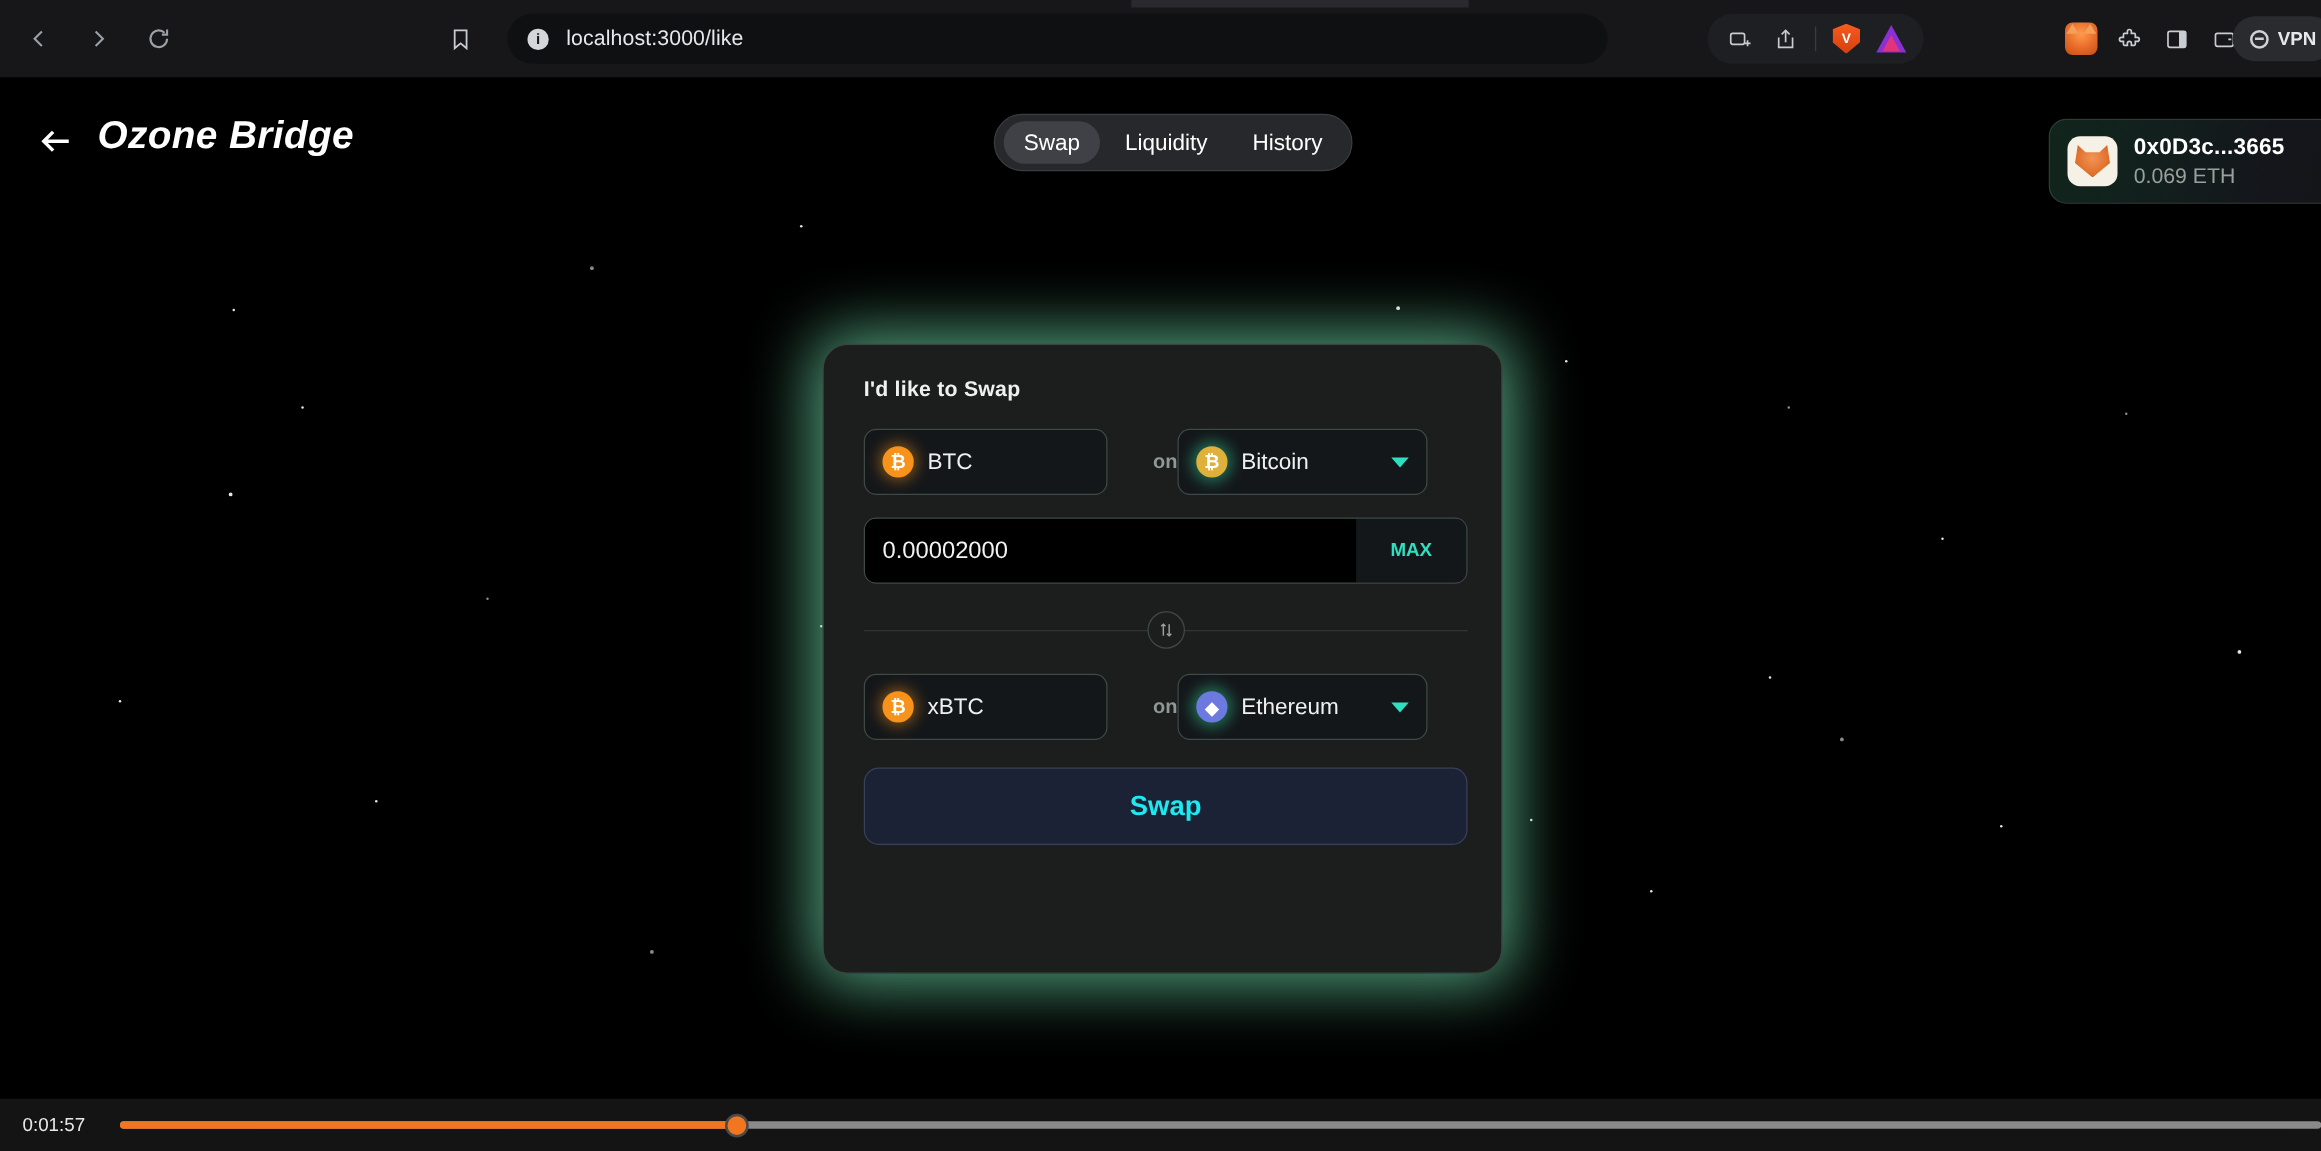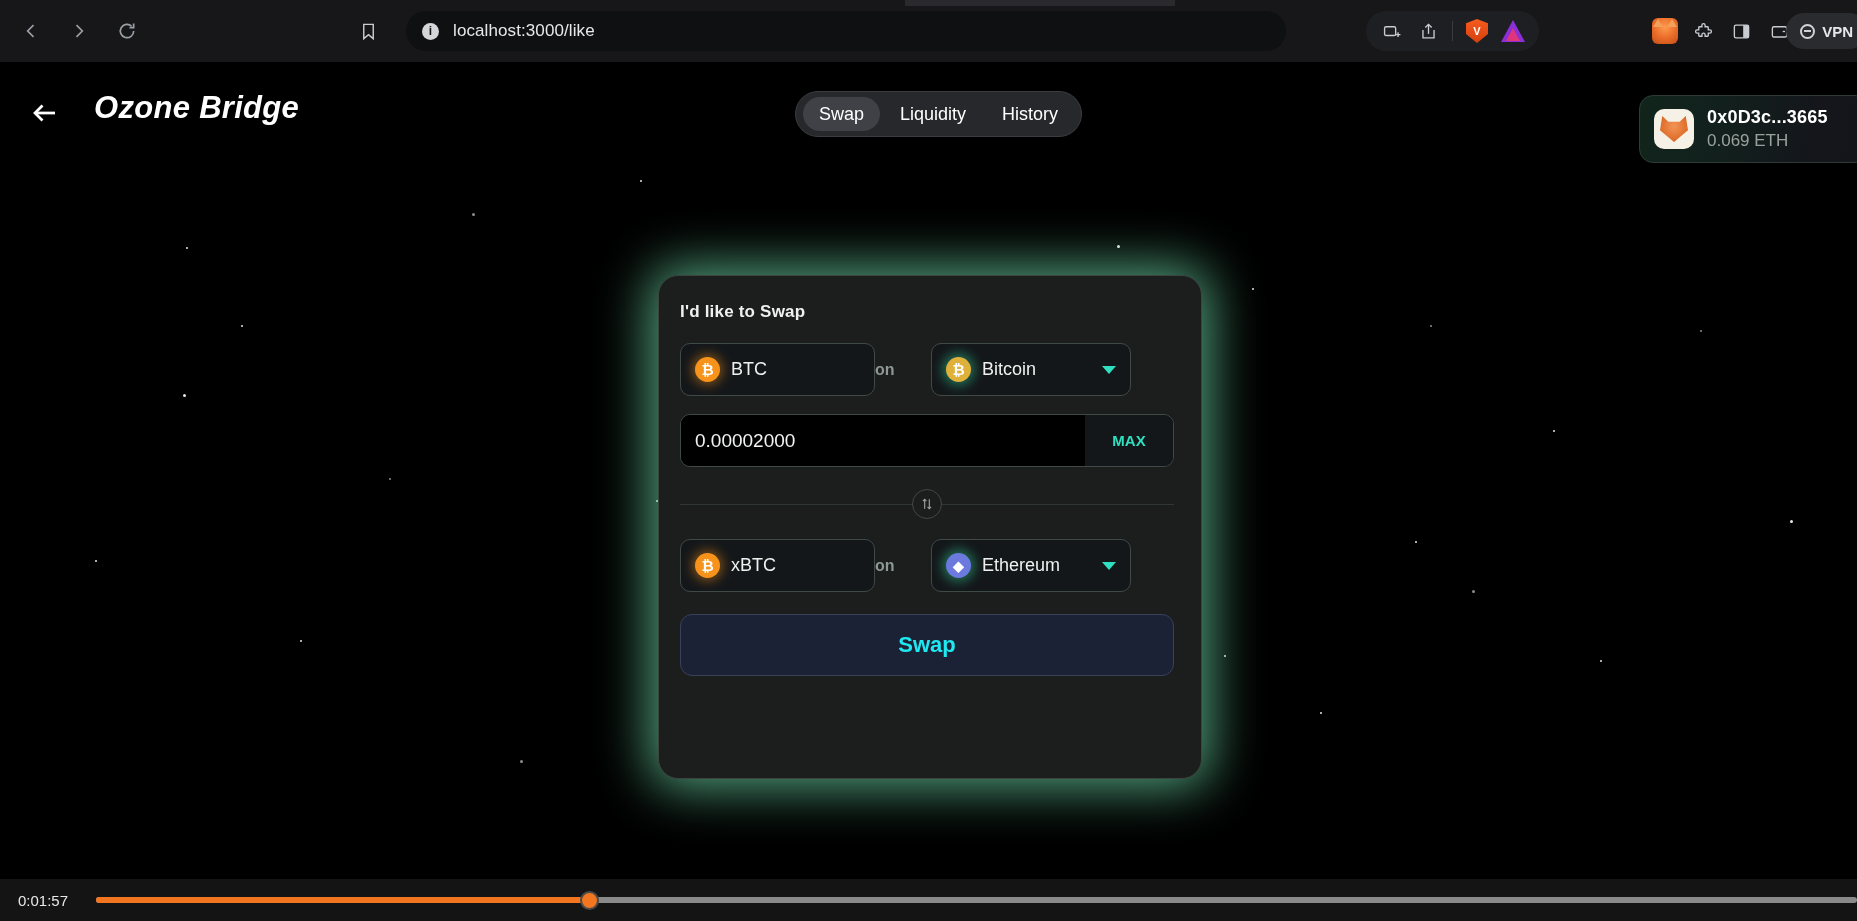--- a/index.html
+++ b/index.html
@@ -95,21 +95,21 @@
   .star{ position:absolute; background:#fff; border-radius:50%; }
 
   
   .app-header{ position:absolute; top:20px; left:0; width:1857px; height:70px; }
   .back-arrow{
     position:absolute; left:28px; top:14px; width:34px;height:34px;
     display:flex;align-items:center;justify-content:center;color:#fff;cursor:pointer;
   }
   .brand{
     position:absolute; left:78px; top:8px;
-    color:#fff; font-size:31px; font-weight:bold; font-style:italic; letter-spacing:.3px;margin-left:16px;
+    color:#fff; font-size:31px; font-weight:bold; font-style:italic; letter-spacing:.3px;
   }
   .tabs{
     position:absolute; left:795px; top:9px;
     background:#26282b; border:1px solid #3a3d41; border-radius:24px;
     height:46px; display:flex; align-items:center; padding:0 7px; gap:4px;
   }
   .tab{
     height:34px; padding:0 16px; border-radius:18px;
     display:flex;align-items:center; color:#ffffff; font-size:18px; cursor:pointer;
   }
@@ -136,32 +136,32 @@
   
   .card-wrap{ position:absolute; left:650px; top:205px; width:560px; height:520px; }
   .card-glow{
     position:absolute; inset:0; border-radius:26px;
     background:#6fdcab;
     filter:blur(26px); opacity:.75;
   }
   .card{
     position:absolute; inset:8px; border-radius:20px;
     background:#1b1e1d; border:1px solid #3b4440;
-    padding:26px 27px 24px 21px;
+    padding:26px 27px 24px 32px;
   }
   .card-title{ color:#eef1ef; font-size:17px; font-weight:bold; letter-spacing:.2px; }
 
   .row{ display:flex; align-items:center; margin-top:21px; gap:0; }
   .field{
     height:53px; border:1px solid #3f4a45; border-radius:10px; background:#14171a;
     display:flex; align-items:center; padding:0 14px; gap:11px;
   }
   .field.token{ width:195px; }
   .field.chain{ width:200px; justify-content:space-between; }
-  .on-sep{ color:#8e9894; font-size:16px; font-weight:bold; width:56px; text-align:left; }
+  .on-sep{ color:#8e9894; font-size:16px; font-weight:bold; width:56px; text-align:right; }
 
   .coin{
     width:25px;height:25px;border-radius:50%;flex:0 0 auto;
     display:flex;align-items:center;justify-content:center;
     font-size:15px;font-weight:bold;color:#fff;
   }
   .coin.btc{ background:#f7931a; box-shadow:0 0 11px 3px rgba(247,147,26,.45); }
   .coin.btc-chain{ background:#e0b13a; box-shadow:0 0 11px 4px rgba(52,211,153,.45); }
   .coin.eth{
     background:#6c7ae0; box-shadow:0 0 11px 4px rgba(52,211,153,.45);

